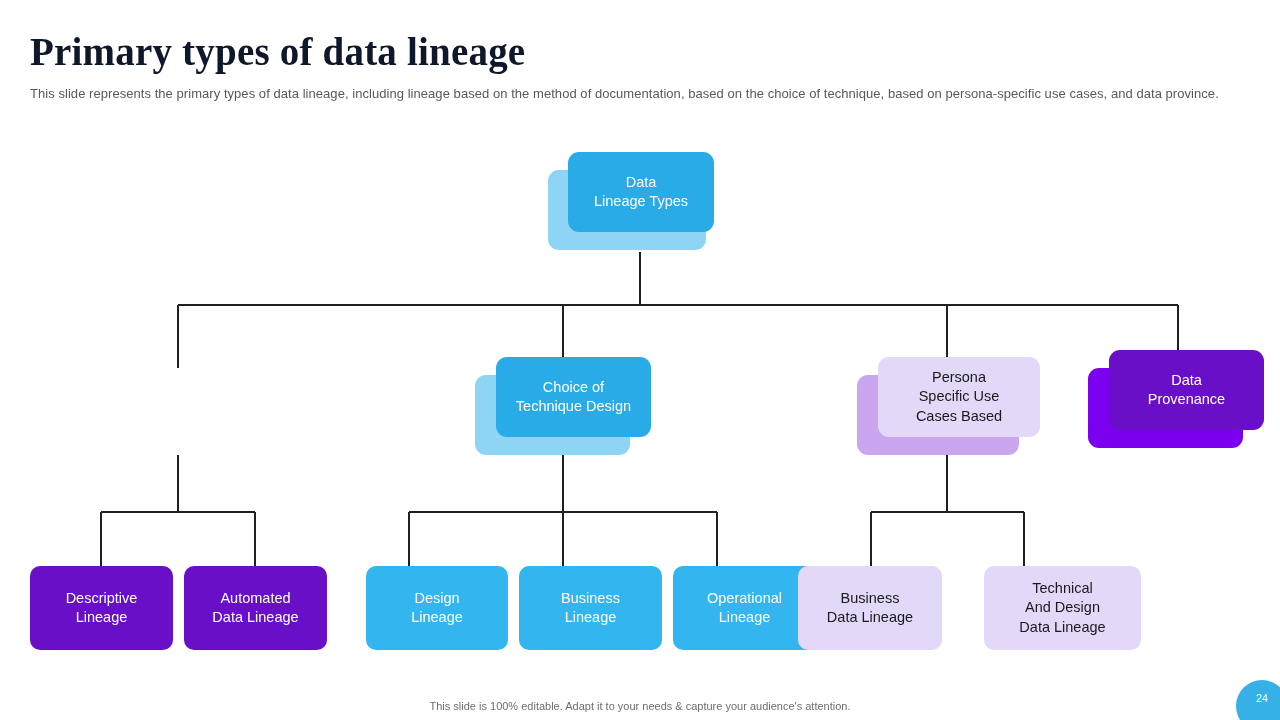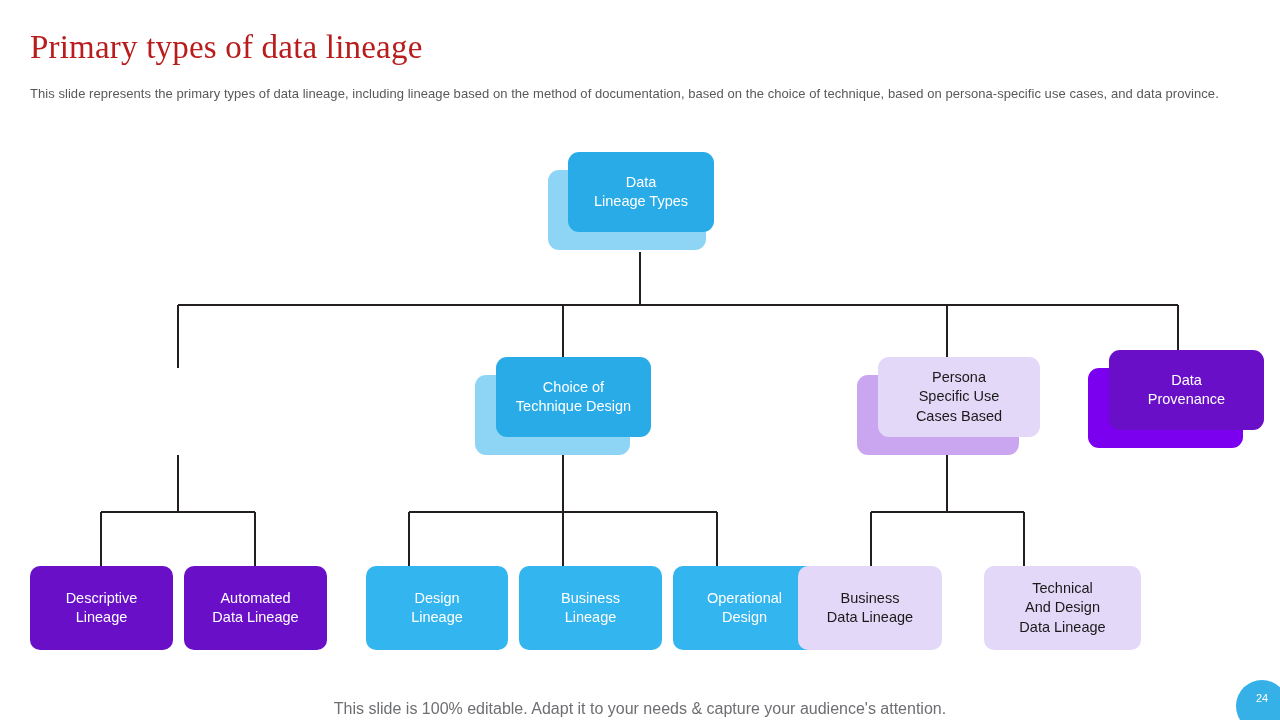--- a/index.html
+++ b/index.html
@@ -16,24 +16,24 @@
     font-family: "Liberation Sans", sans-serif;
     color: #222222;
   }
 
   
   .slide-title {
     position: absolute;
     left: 30px;
     top: 29px;
     font-family: "Liberation Serif", serif;
-    font-size: 33px;
-    font-weight: 400;
+    font-size: 39px;
+    font-weight: 700;
     letter-spacing: .2px;
-    color: #b91c1c;
+    color: #0f172a;
     white-space: nowrap;
   }
   .slide-subtitle {
     position: absolute;
     left: 30px;
     top: 86px;
     font-size: 13px;
     font-weight: 400;
     color: #58595b;
     white-space: nowrap;
@@ -154,21 +154,21 @@
   .n-businessdl  { left: 798px;  width: 144px; }
   .n-technical   { left: 984px;  width: 157px; }
 
   
   .footer-note {
     position: absolute;
     left: 0;
     right: 0;
     top: 700px;
     text-align: center;
-    font-size: 16px;
+    font-size: 11px;
     color: #6d6e71;
   }
   .page-badge {
     position: absolute;
     right: -8px;
     bottom: -12px;
     width: 52px;
     height: 52px;
     border-radius: 50%;
     background: #35b1e8;
@@ -278,21 +278,21 @@
   <div class="node lvl3 c-blue n-businessl">
     <div class="front">
       <span class="label">Business
 Lineage</span>
     </div>
   </div>
 
   <div class="node lvl3 c-blue n-operational">
     <div class="front">
       <span class="label">Operational
-Design</span>
+Lineage</span>
     </div>
   </div>
 
   <div class="node lvl3 c-lavender n-businessdl">
     <div class="front">
       <span class="label">Business
 Data Lineage</span>
     </div>
   </div>
 

